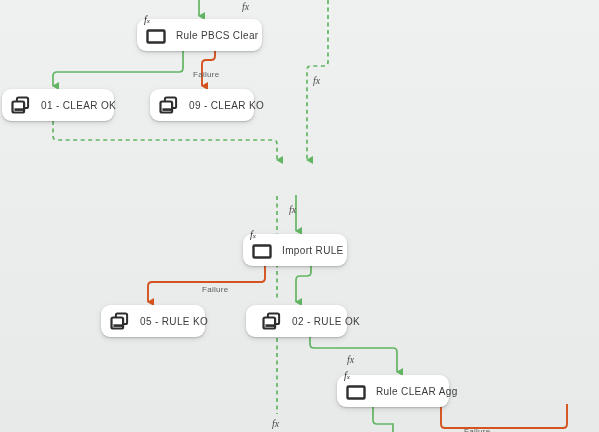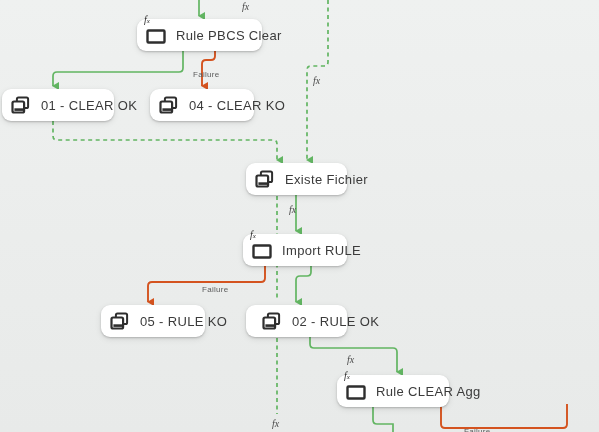--- a/index.html
+++ b/index.html
@@ -19,21 +19,21 @@
     position:absolute;
     background:#ffffff;
     border-radius:9px;
     box-shadow:0 1px 2px rgba(0,0,0,.20), 0 2px 6px rgba(0,0,0,.10);
     display:flex;align-items:center;
     height:32px;
     box-sizing:border-box;
     padding-left:8px;
   }
   .node .label{
-    font-size:13px;
+    font-size:10px;
     color:#3b3b3b;
     letter-spacing:.35px;
     white-space:nowrap;
     margin-left:9px;
   }
   .icon-wrap{position:relative;width:22px;height:22px;flex:0 0 22px;}
   .fxbadge{
     position:absolute;left:-1px;top:-9px;
     font-family:"Liberation Serif", serif;
     font-style:italic;font-size:10px;color:#2b2b2b;
@@ -119,33 +119,23 @@
   </div>
 
   <div class="node" style="left:150px;top:89px;width:104px;">
     <div class="icon-wrap">
       <svg width="22" height="22" viewBox="0 0 22 22">
         <path d="M8.5,3.5 h8 a1.6,1.6 0 0 1 1.6,1.6 v7.4 a1.6,1.6 0 0 1 -1.6,1.6 h-8 a1.6,1.6 0 0 1 -1.6,-1.6 v-7.4 a1.6,1.6 0 0 1 1.6,-1.6 z" fill="#fff" stroke="#2e2e2e" stroke-width="2"></path>
         <path d="M4,7.5 h8.6 a1.5,1.5 0 0 1 1.5,1.5 v8 a1.5,1.5 0 0 1 -1.5,1.5 h-8.6 a1.5,1.5 0 0 1 -1.5,-1.5 v-8 a1.5,1.5 0 0 1 1.5,-1.5 z" fill="#fff" stroke="#2e2e2e" stroke-width="2.2"></path>
         <path d="M4.4,15.6 h9.3" stroke="#2e2e2e" stroke-width="2.6"></path>
       </svg>
     </div>
-    <span class="label">04 - CLEAR KO</span>
+    <span class="label">09 - CLEAR KO</span>
   </div>
 
-  <div class="node" style="left:246px;top:163px;width:101px;">
-    <div class="icon-wrap">
-      <svg width="22" height="22" viewBox="0 0 22 22">
-        <path d="M8.5,3.5 h8 a1.6,1.6 0 0 1 1.6,1.6 v7.4 a1.6,1.6 0 0 1 -1.6,1.6 h-8 a1.6,1.6 0 0 1 -1.6,-1.6 v-7.4 a1.6,1.6 0 0 1 1.6,-1.6 z" fill="#fff" stroke="#2e2e2e" stroke-width="2"></path>
-        <path d="M4,7.5 h8.6 a1.5,1.5 0 0 1 1.5,1.5 v8 a1.5,1.5 0 0 1 -1.5,1.5 h-8.6 a1.5,1.5 0 0 1 -1.5,-1.5 v-8 a1.5,1.5 0 0 1 1.5,-1.5 z" fill="#fff" stroke="#2e2e2e" stroke-width="2.2"></path>
-        <path d="M4.4,15.6 h9.3" stroke="#2e2e2e" stroke-width="2.6"></path>
-      </svg>
-    </div>
-    <span class="label">Existe Fichier</span>
-  </div>
 
   <div class="node" style="left:243px;top:234px;width:104px;">
     <div class="icon-wrap">
       <span class="fxbadge"><i>f</i><span class="sub">x</span></span>
       <svg width="22" height="22" viewBox="0 0 22 22">
           <rect x="2.5" y="6.5" width="17" height="12" rx="1" fill="#fff" stroke="#2e2e2e" stroke-width="2.4"></rect>
         </svg>
     </div>
     <span class="label">Import RULE</span>
   </div>

